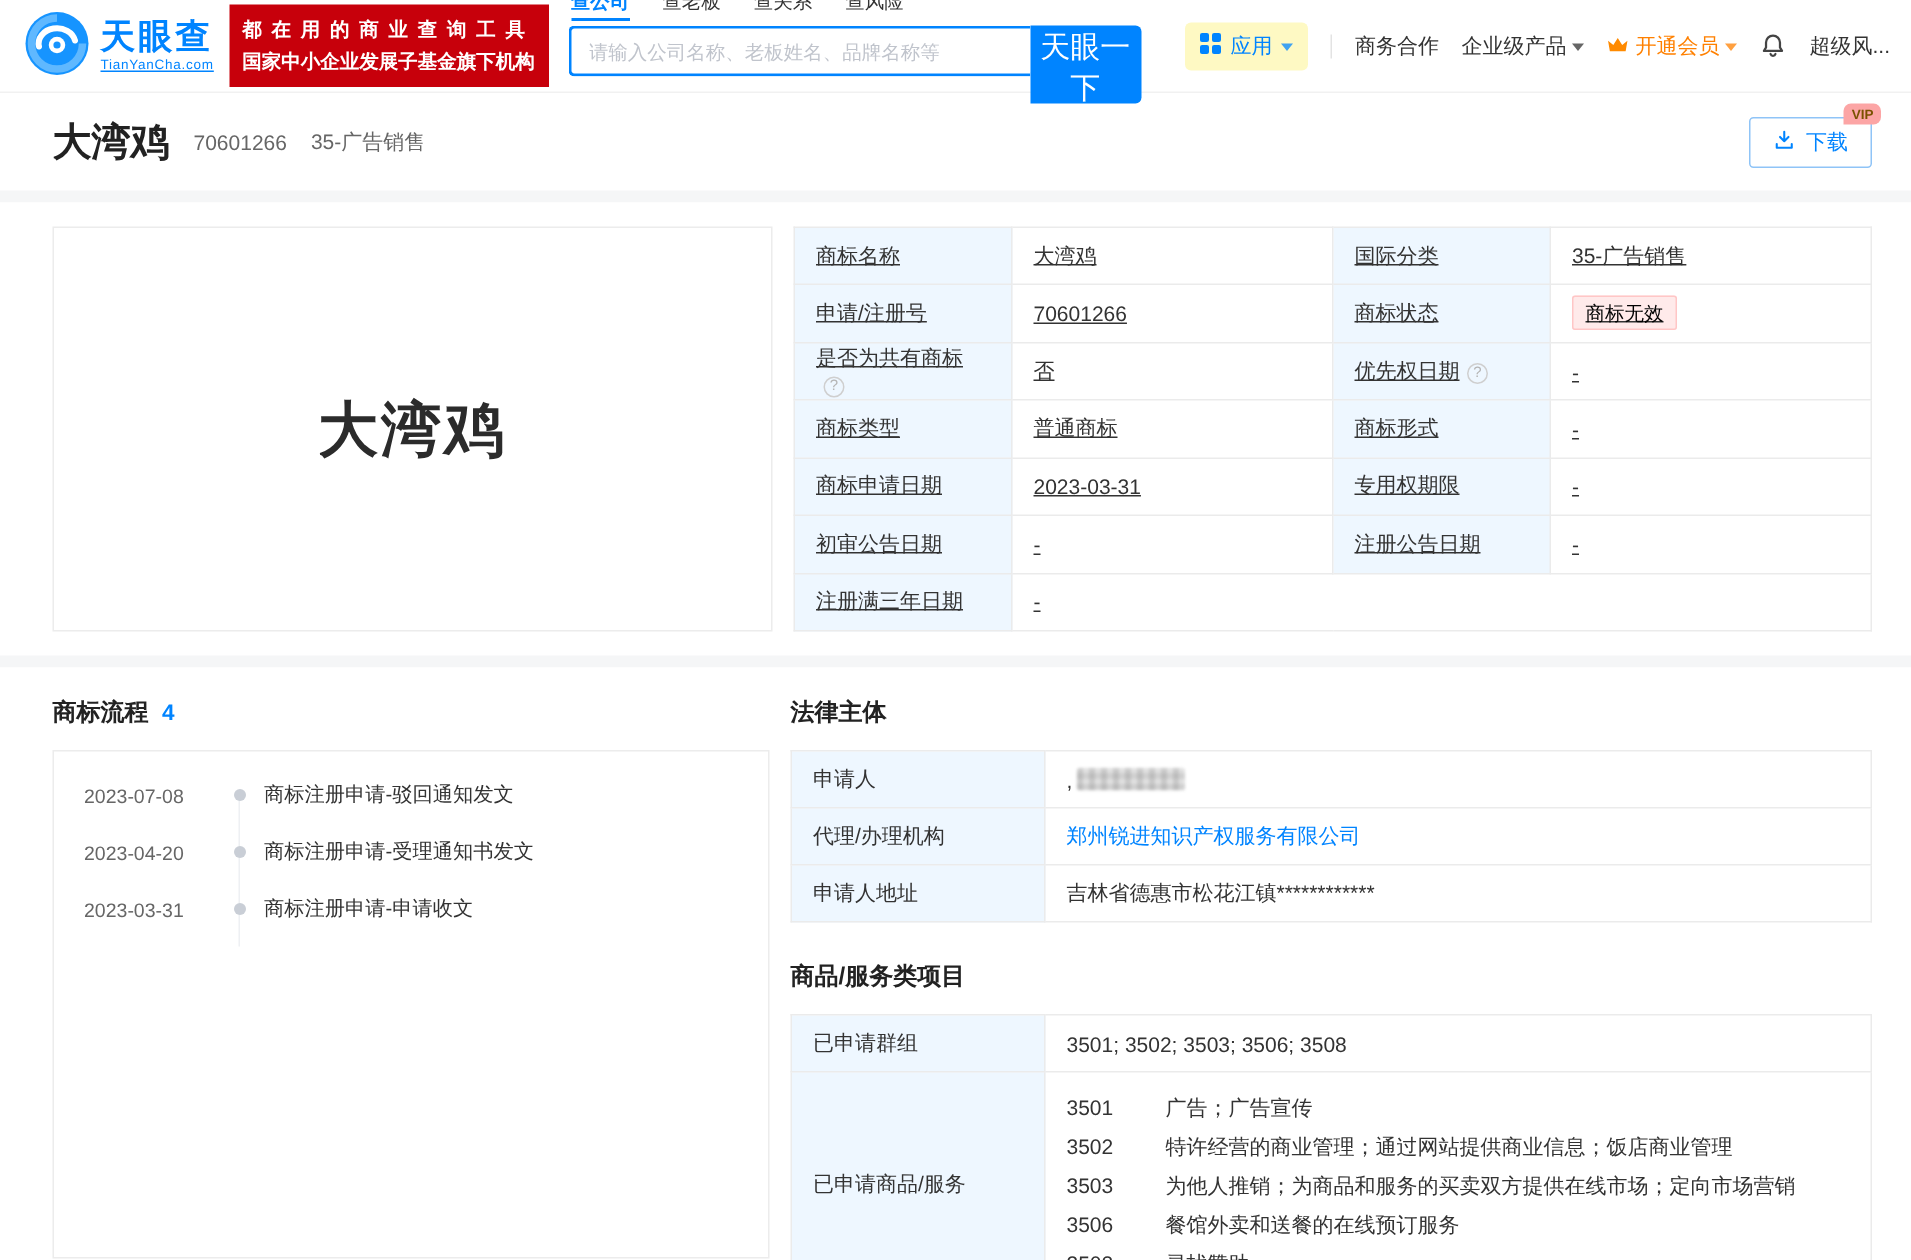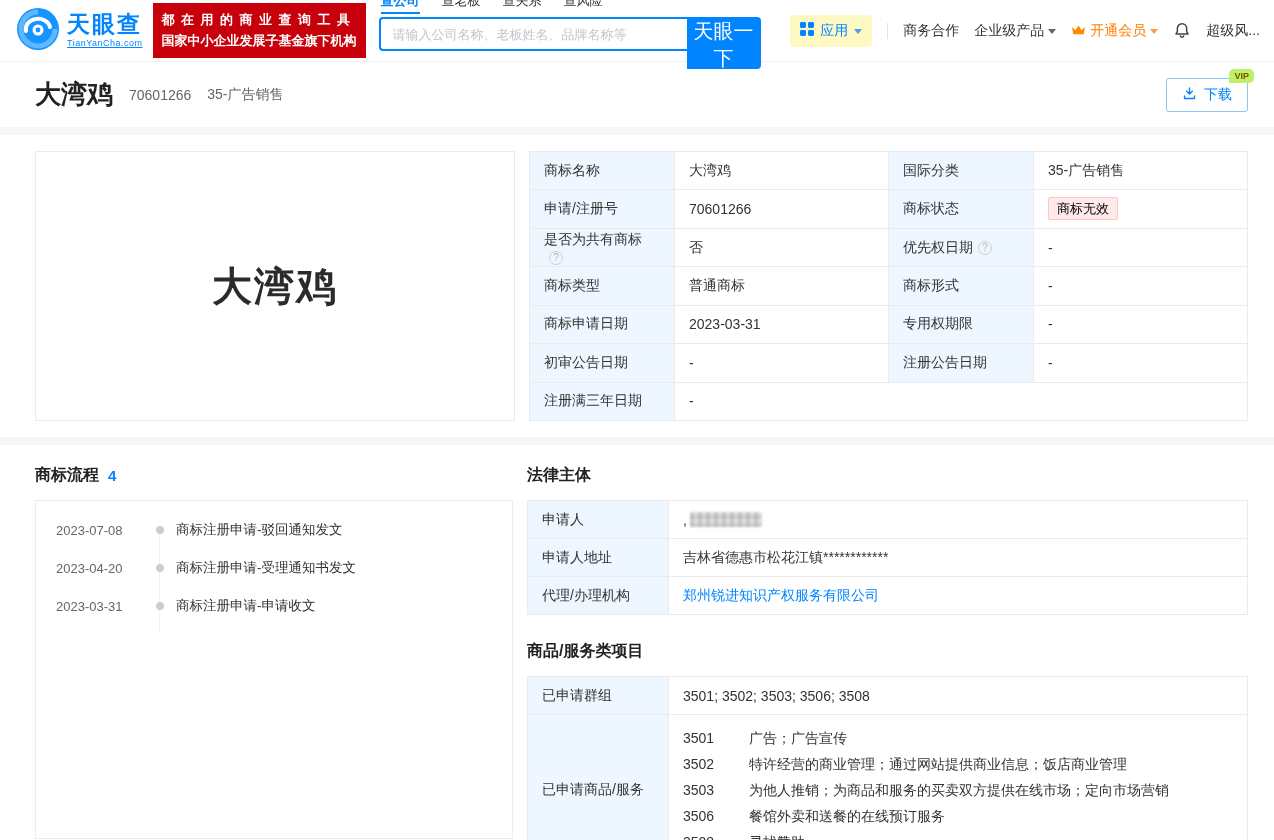--- a/index.html
+++ b/index.html
@@ -35,30 +35,30 @@
   .vdivider { width:1px; height:16px; background:#e3e3e3; }
   .nav-item { display:flex; align-items:center; gap:4px; cursor:pointer; color:#333; }
   .vip-link { color:#ff8000; }
   .bell-btn { cursor:pointer; display:flex; align-items:center; }
 
   
   .title-band { display:flex; align-items:center; padding:15px 26px 15px 35px; background:#fff; }
   .page-title { font-size:26px; font-weight:bold; color:#222; }
   .title-meta { color:#666; font-size:14px; margin-left:16px; }
   .download-btn { margin-left:auto; position:relative; border:1px solid #8fc4f7; color:#0084ff; border-radius:3px; padding:7px 15px; display:flex; gap:7px; font-size:14px; background:#fff; align-items:center; cursor:pointer; font-family:inherit; }
-  .vip-tag { position:absolute; top:-10px; right:-7px; background:#bef264; color:#7a5200; font-size:9px; font-weight:bold; padding:2px 5px; border-radius:5px 5px 5px 0; }
+  .vip-tag { position:absolute; top:-10px; right:-7px; background:#fca5a5; color:#7a5200; font-size:9px; font-weight:bold; padding:2px 5px; border-radius:5px 5px 5px 0; }
 
   .strip { height:8px; background:#f5f6f7; }
 
   
   .section1 { display:flex; gap:14px; padding:16px 26px 16px 35px; background:#fff; }
   .tm-image { width:480px; min-width:480px; height:270px; border:1px solid #ececec; display:flex; align-items:center; justify-content:center; }
   .tm-image-text { font-size:40px; font-weight:bold; color:#2b2b2b; letter-spacing:2px; }
   table { border-collapse:collapse; }
-  .info-table { flex:1; }
+  .info-table { flex:1;text-decoration:underline; }
   .info-table td { border:1px solid #ebebeb; font-size:14px; padding:0 14px; height:38px; }
   td.lbl { background:#eef7ff; width:145px; color:#333; }
   td.val { width:214px; color:#333; }
   .status-badge { color:#000000; background:#ffeaea; border:1px solid #ffc6c6; padding:3px 8px; font-size:13px; border-radius:2px; }
   .qicon { display:inline-block; width:14px; height:14px; line-height:12px; text-align:center; border:1px solid #cfcfcf; color:#b5b5b5; border-radius:50%; font-size:10px; margin-left:5px; vertical-align:1px; cursor:pointer; }
 
   
   .section2 { display:flex; gap:14px; padding:20px 26px 20px 35px; align-items:flex-start; background:#fff; min-height:400px; }
   .proc-col { width:478px; min-width:478px; }
   .sec-heading { font-size:16px; font-weight:bold; color:#222; margin:0 0 14px 0; display:flex; gap:9px; align-items:center; }
@@ -68,21 +68,21 @@
   .proc-list::before { content:""; position:absolute; left:123px; top:10px; width:1px; height:100px; background:#eef0f3; }
   .proc-item { display:flex; align-items:center; margin-bottom:20px; font-size:13px; position:relative; }
   .proc-date { width:86px; color:#666; margin-left:20px; }
   .proc-dot { width:8px; height:8px; border-radius:50%; background:#c9ced6; margin:0 12px 0 14px; position:relative; z-index:1; }
   .proc-item.active .proc-dot { background:#0084ff; }
   .proc-text { color:#333; font-size:13.5px; }
 
   .right-col { flex:1; }
   .kv-table { width:100%; }
   .kv-table td { border:1px solid #ebebeb; font-size:14px; padding:0 14px; height:38px; }
-  .kv-table td.lbl { width:141px; }
+  .kv-table td.lbl { width:169px; }
   .agency-link { color:#0084ff; cursor:pointer; text-decoration:none; }
   .mosaic { display:inline-block; width:72px; height:15px; border-radius:2px; vertical-align:-2px; margin-left:3px;
     background: repeating-linear-gradient(90deg,#d6d6d6 0 4px,#efefef 4px 8px), repeating-linear-gradient(0deg,#dcdcdc 0 4px,#eeeeee 4px 8px);
     background-blend-mode:multiply; filter:blur(1.2px); opacity:.95; }
   .goods-heading { margin-top:26px; }
   .goods-cell { padding:10px 14px !important; height:auto !important; }
   .goods-line { display:flex; line-height:26px; font-size:14px; }
   .goods-code { width:66px; min-width:66px; }
 </style>
 </head>
@@ -272,28 +272,28 @@
     </div>
     <table class="kv-table">
       <tbody>
           <tr>
         <td class="lbl">申请人</td>
         <td>
           <span>,</span><span class="mosaic"></span>
         </td>
       </tr>
       <tr>
-        <td class="lbl">申请人地址</td>
-        <td>吉林省德惠市松花江镇************</td>
-      </tr>
-      <tr>
         <td class="lbl">代理/办理机构</td>
         <td>
           <a class="agency-link">郑州锐进知识产权服务有限公司</a>
         </td>
+      </tr>
+      <tr>
+        <td class="lbl">申请人地址</td>
+        <td>吉林省德惠市松花江镇************</td>
       </tr>
     </tbody>
       </table>
 
     <div class="sec-heading goods-heading">
       <span>商品/服务类项目</span>
     </div>
     <table class="kv-table">
       <tbody>
           <tr>

